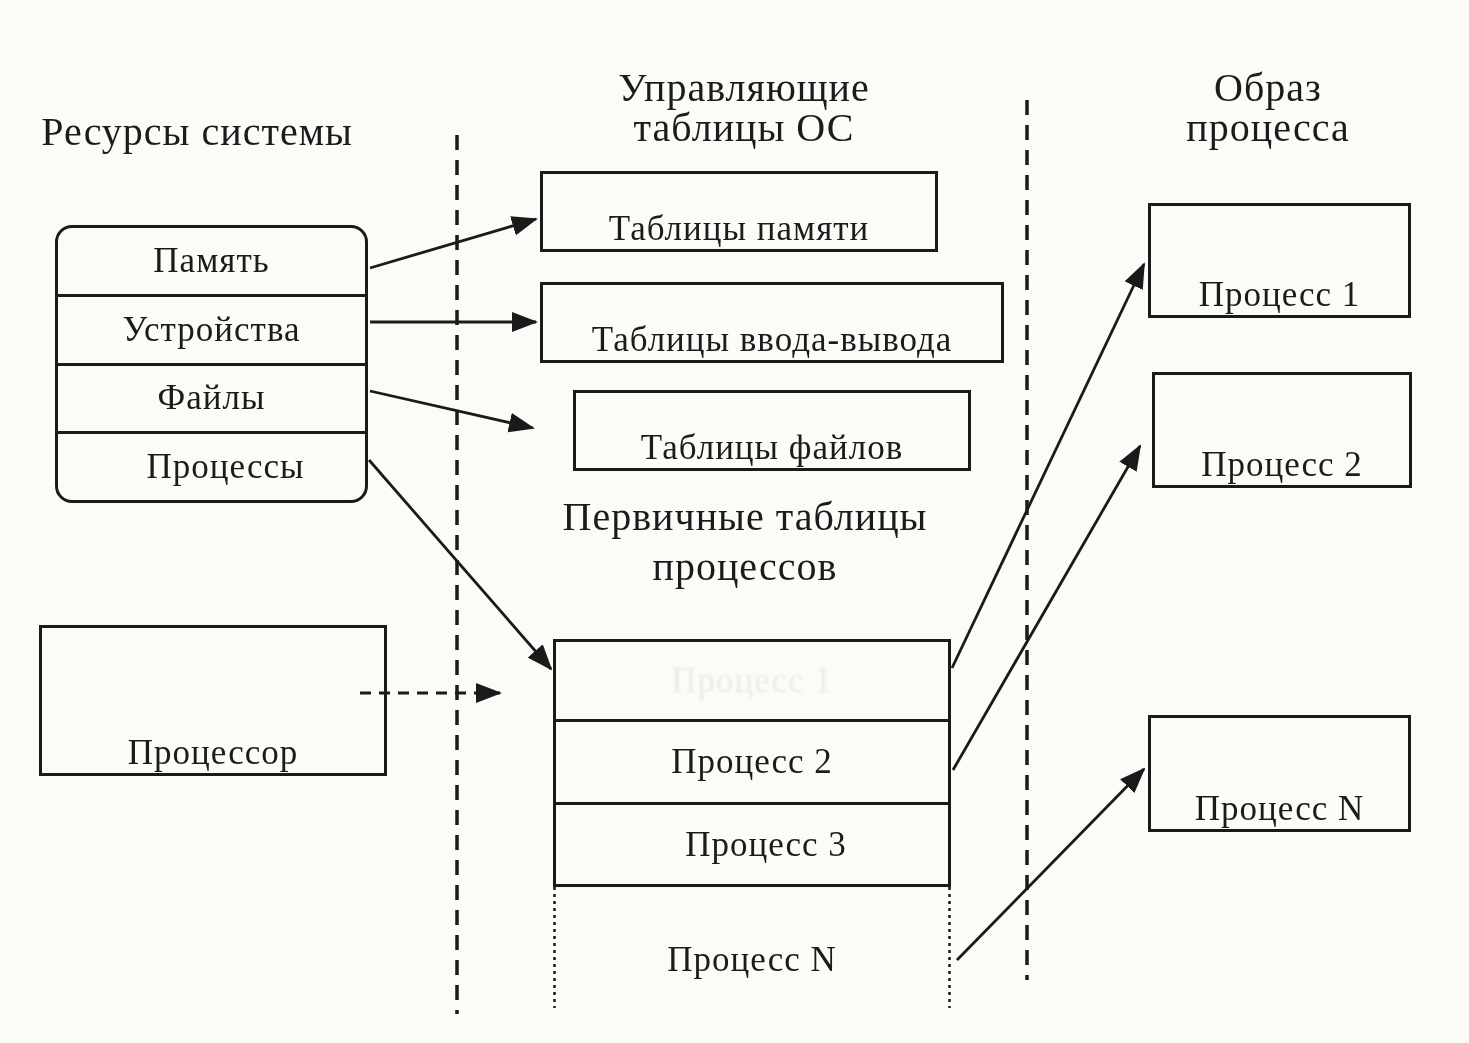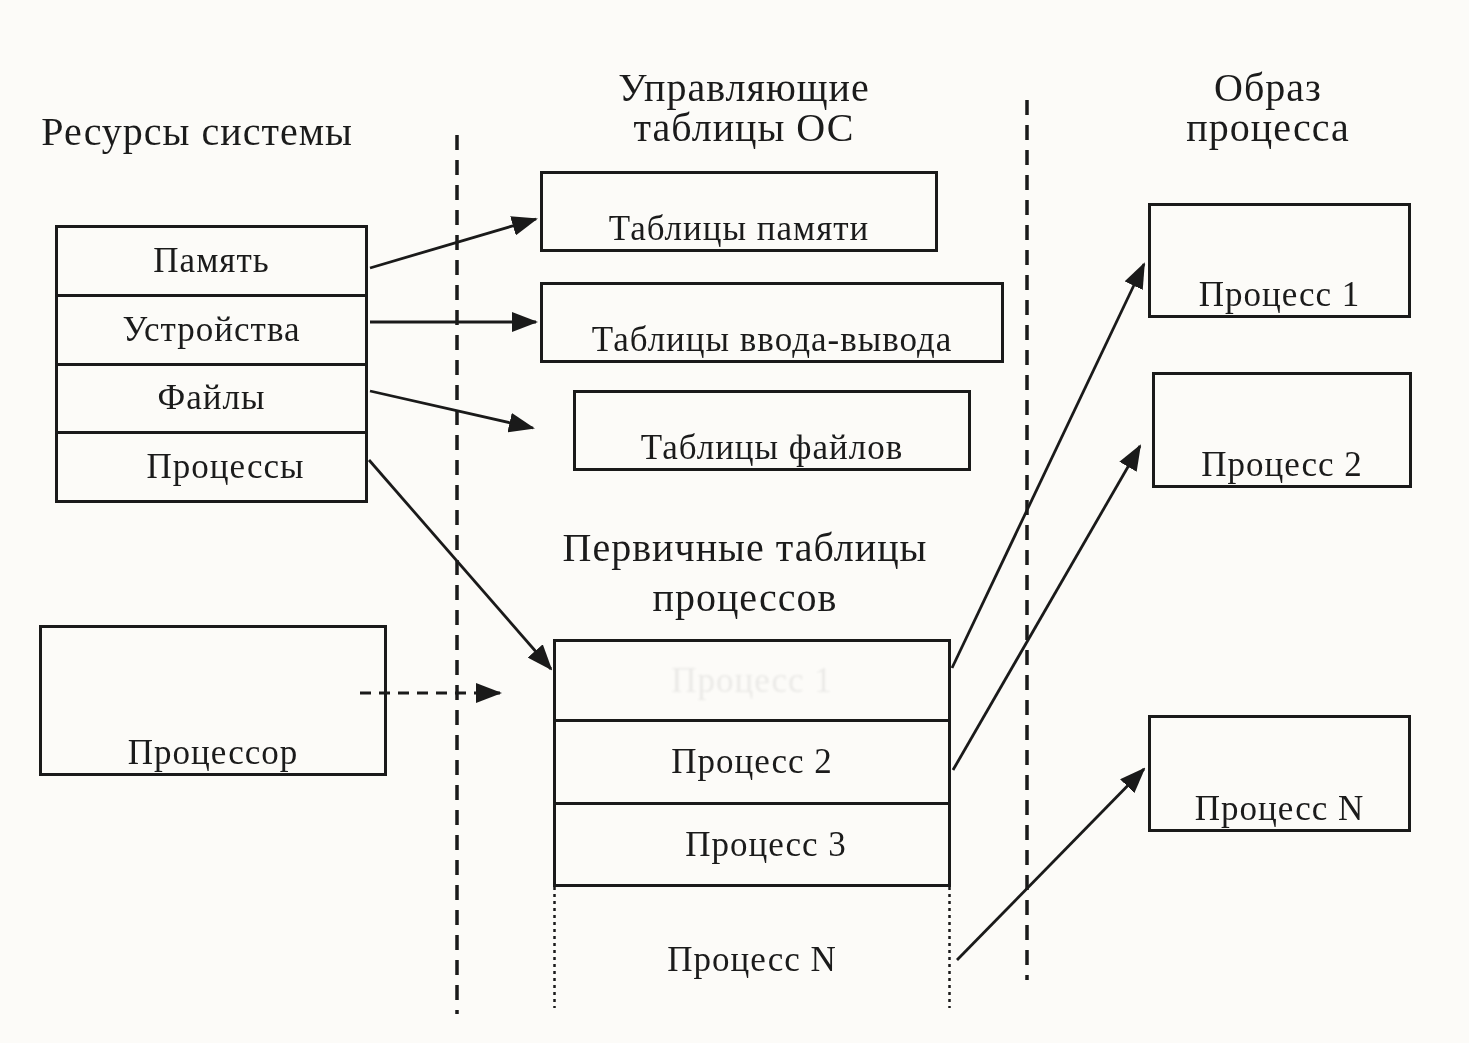--- a/index.html
+++ b/index.html
@@ -68,26 +68,26 @@
     <span>Ресурсы системы</span>
   </div>
   <div class="hdr" style="left:744px;top:68px;">
     <div>Управляющие</div>
     <div>таблицы ОС</div>
   </div>
   <div class="hdr" style="left:1268px;top:68px;">
     <div>Образ</div>
     <div>процесса</div>
   </div>
-  <div class="hdr" style="left:745px;top:528px;">
+  <div class="hdr" style="left:745px;top:497px;">
     <div>Первичные таблицы</div>
     <div style="margin-top:10px;">процессов</div>
   </div>
 
-  <div class="stack" style="left:55px;top:225px;width:313px;height:278px;">
+  <div class="stack" style="left:55px;top:225px;width:313px;height:278px;border-radius:17px;">
     <div class="row">
       <span>Память</span>
     </div>
     <div class="row">
       <span>Устройства</span>
     </div>
     <div class="row">
       <span>Файлы</span>
     </div>
     <div class="row">

